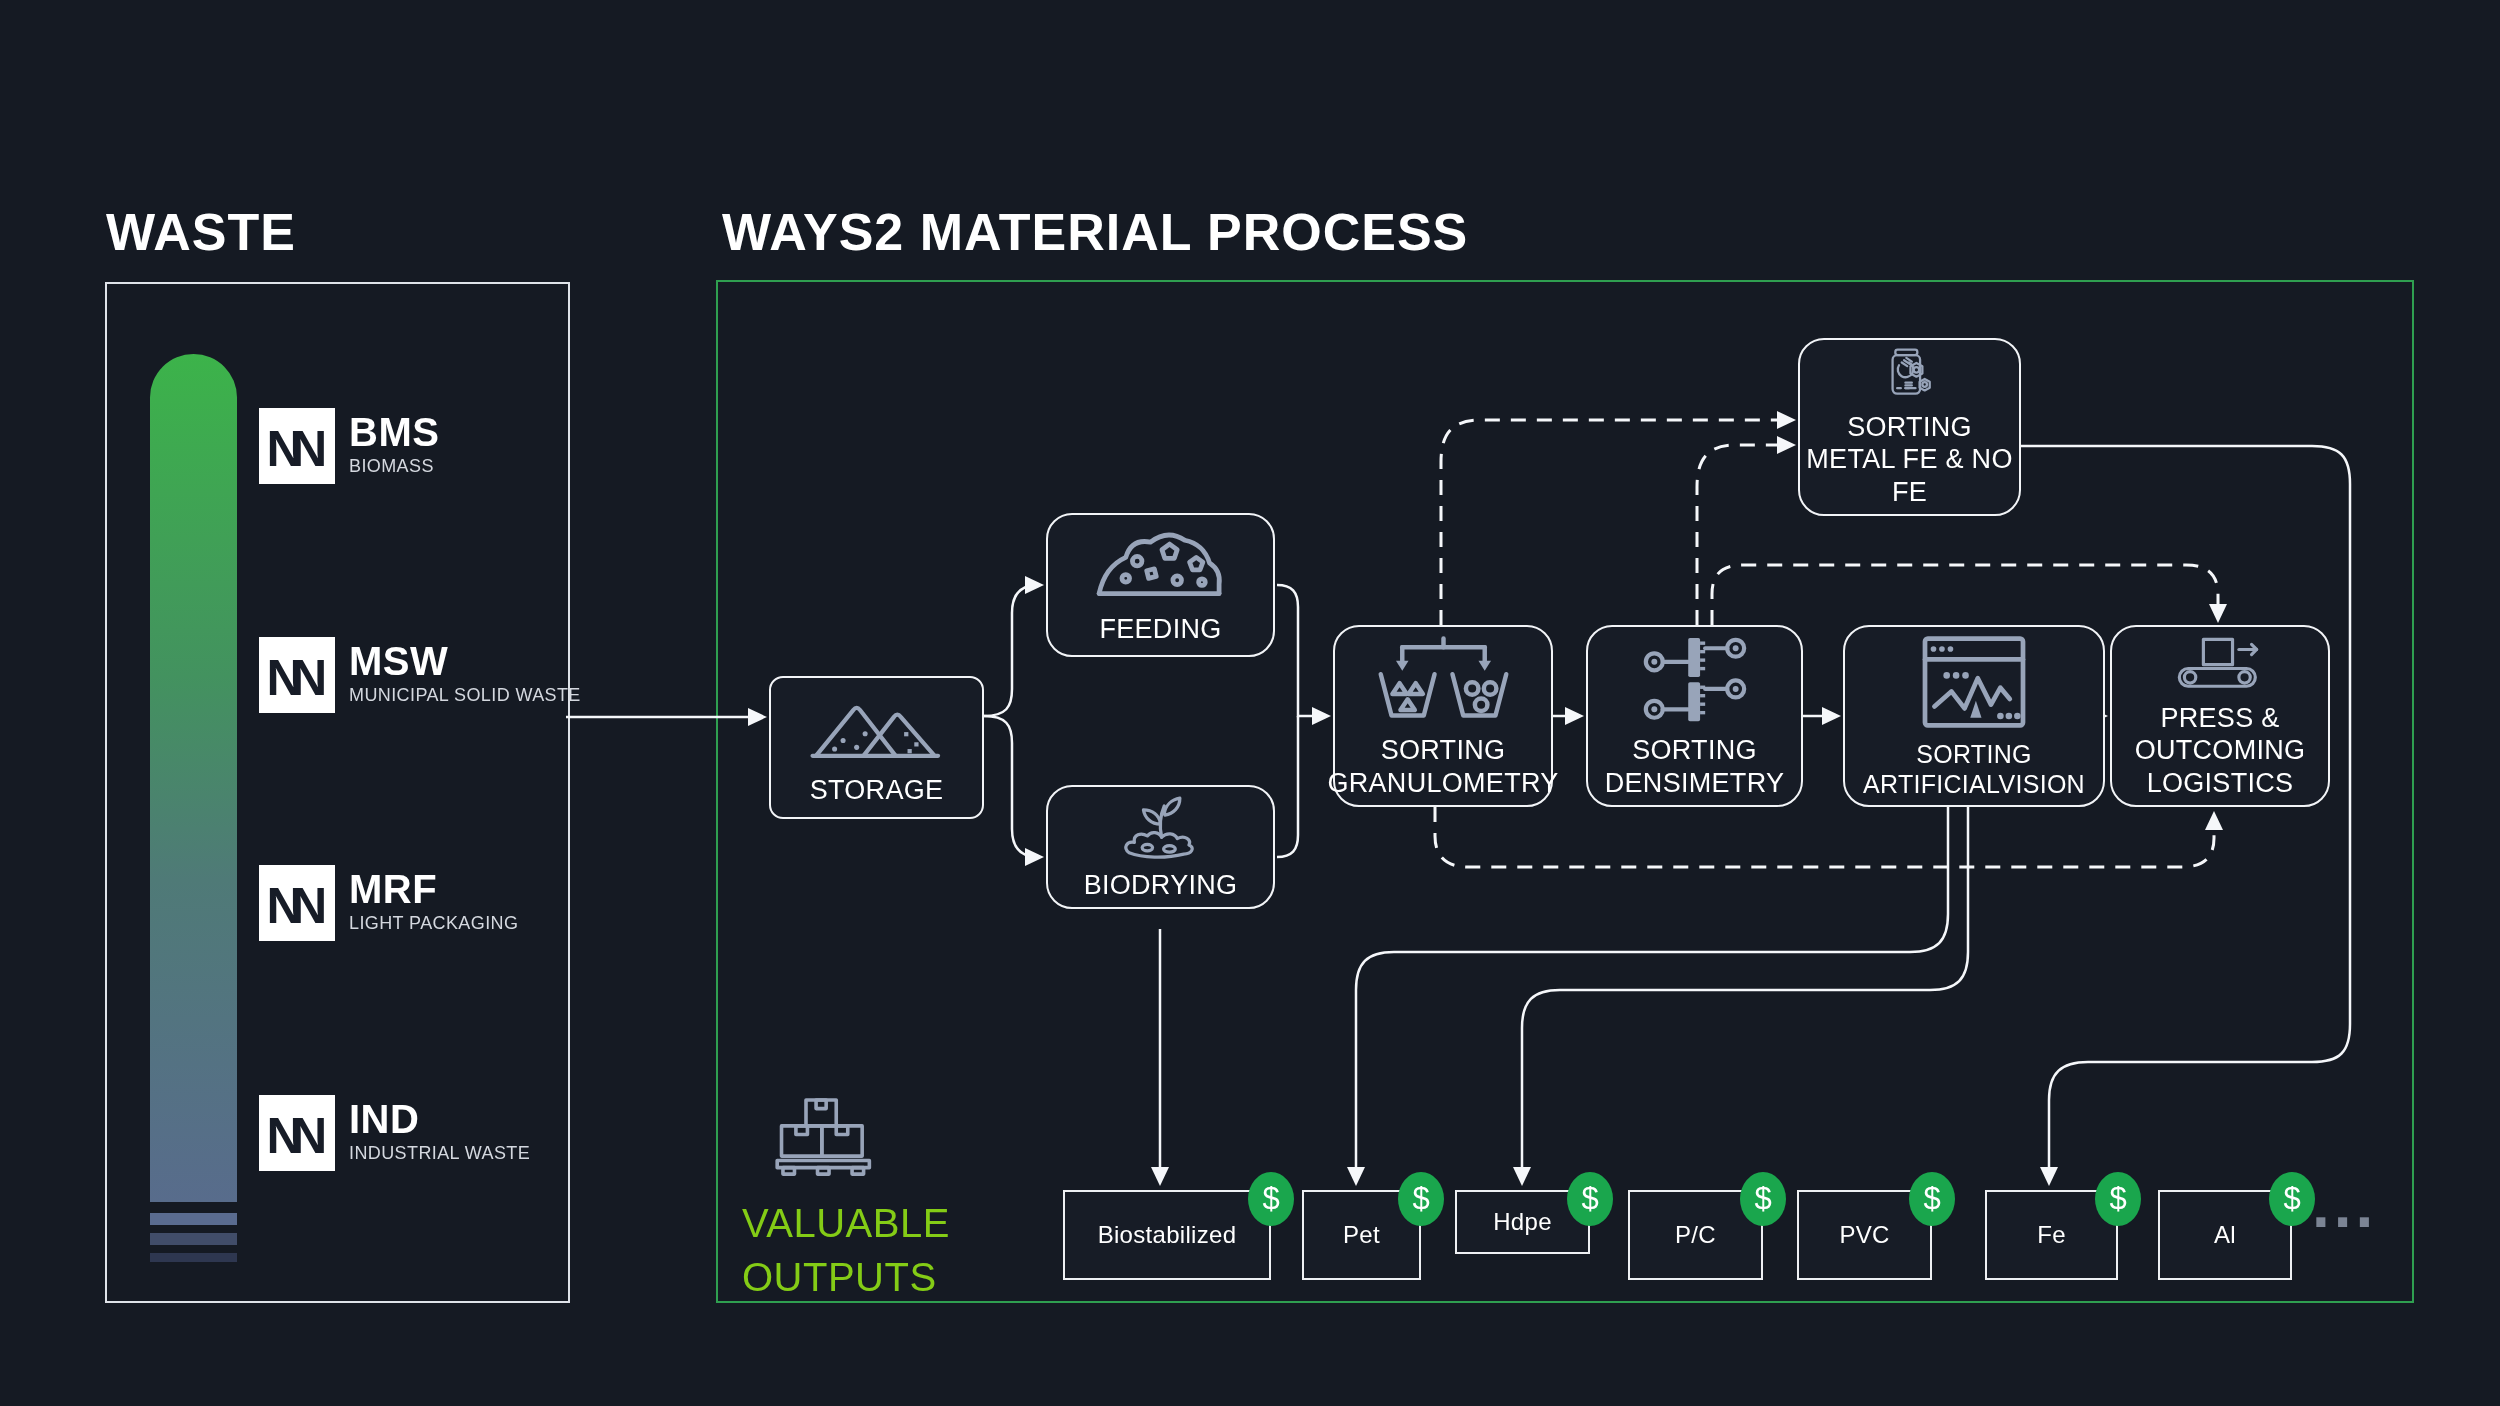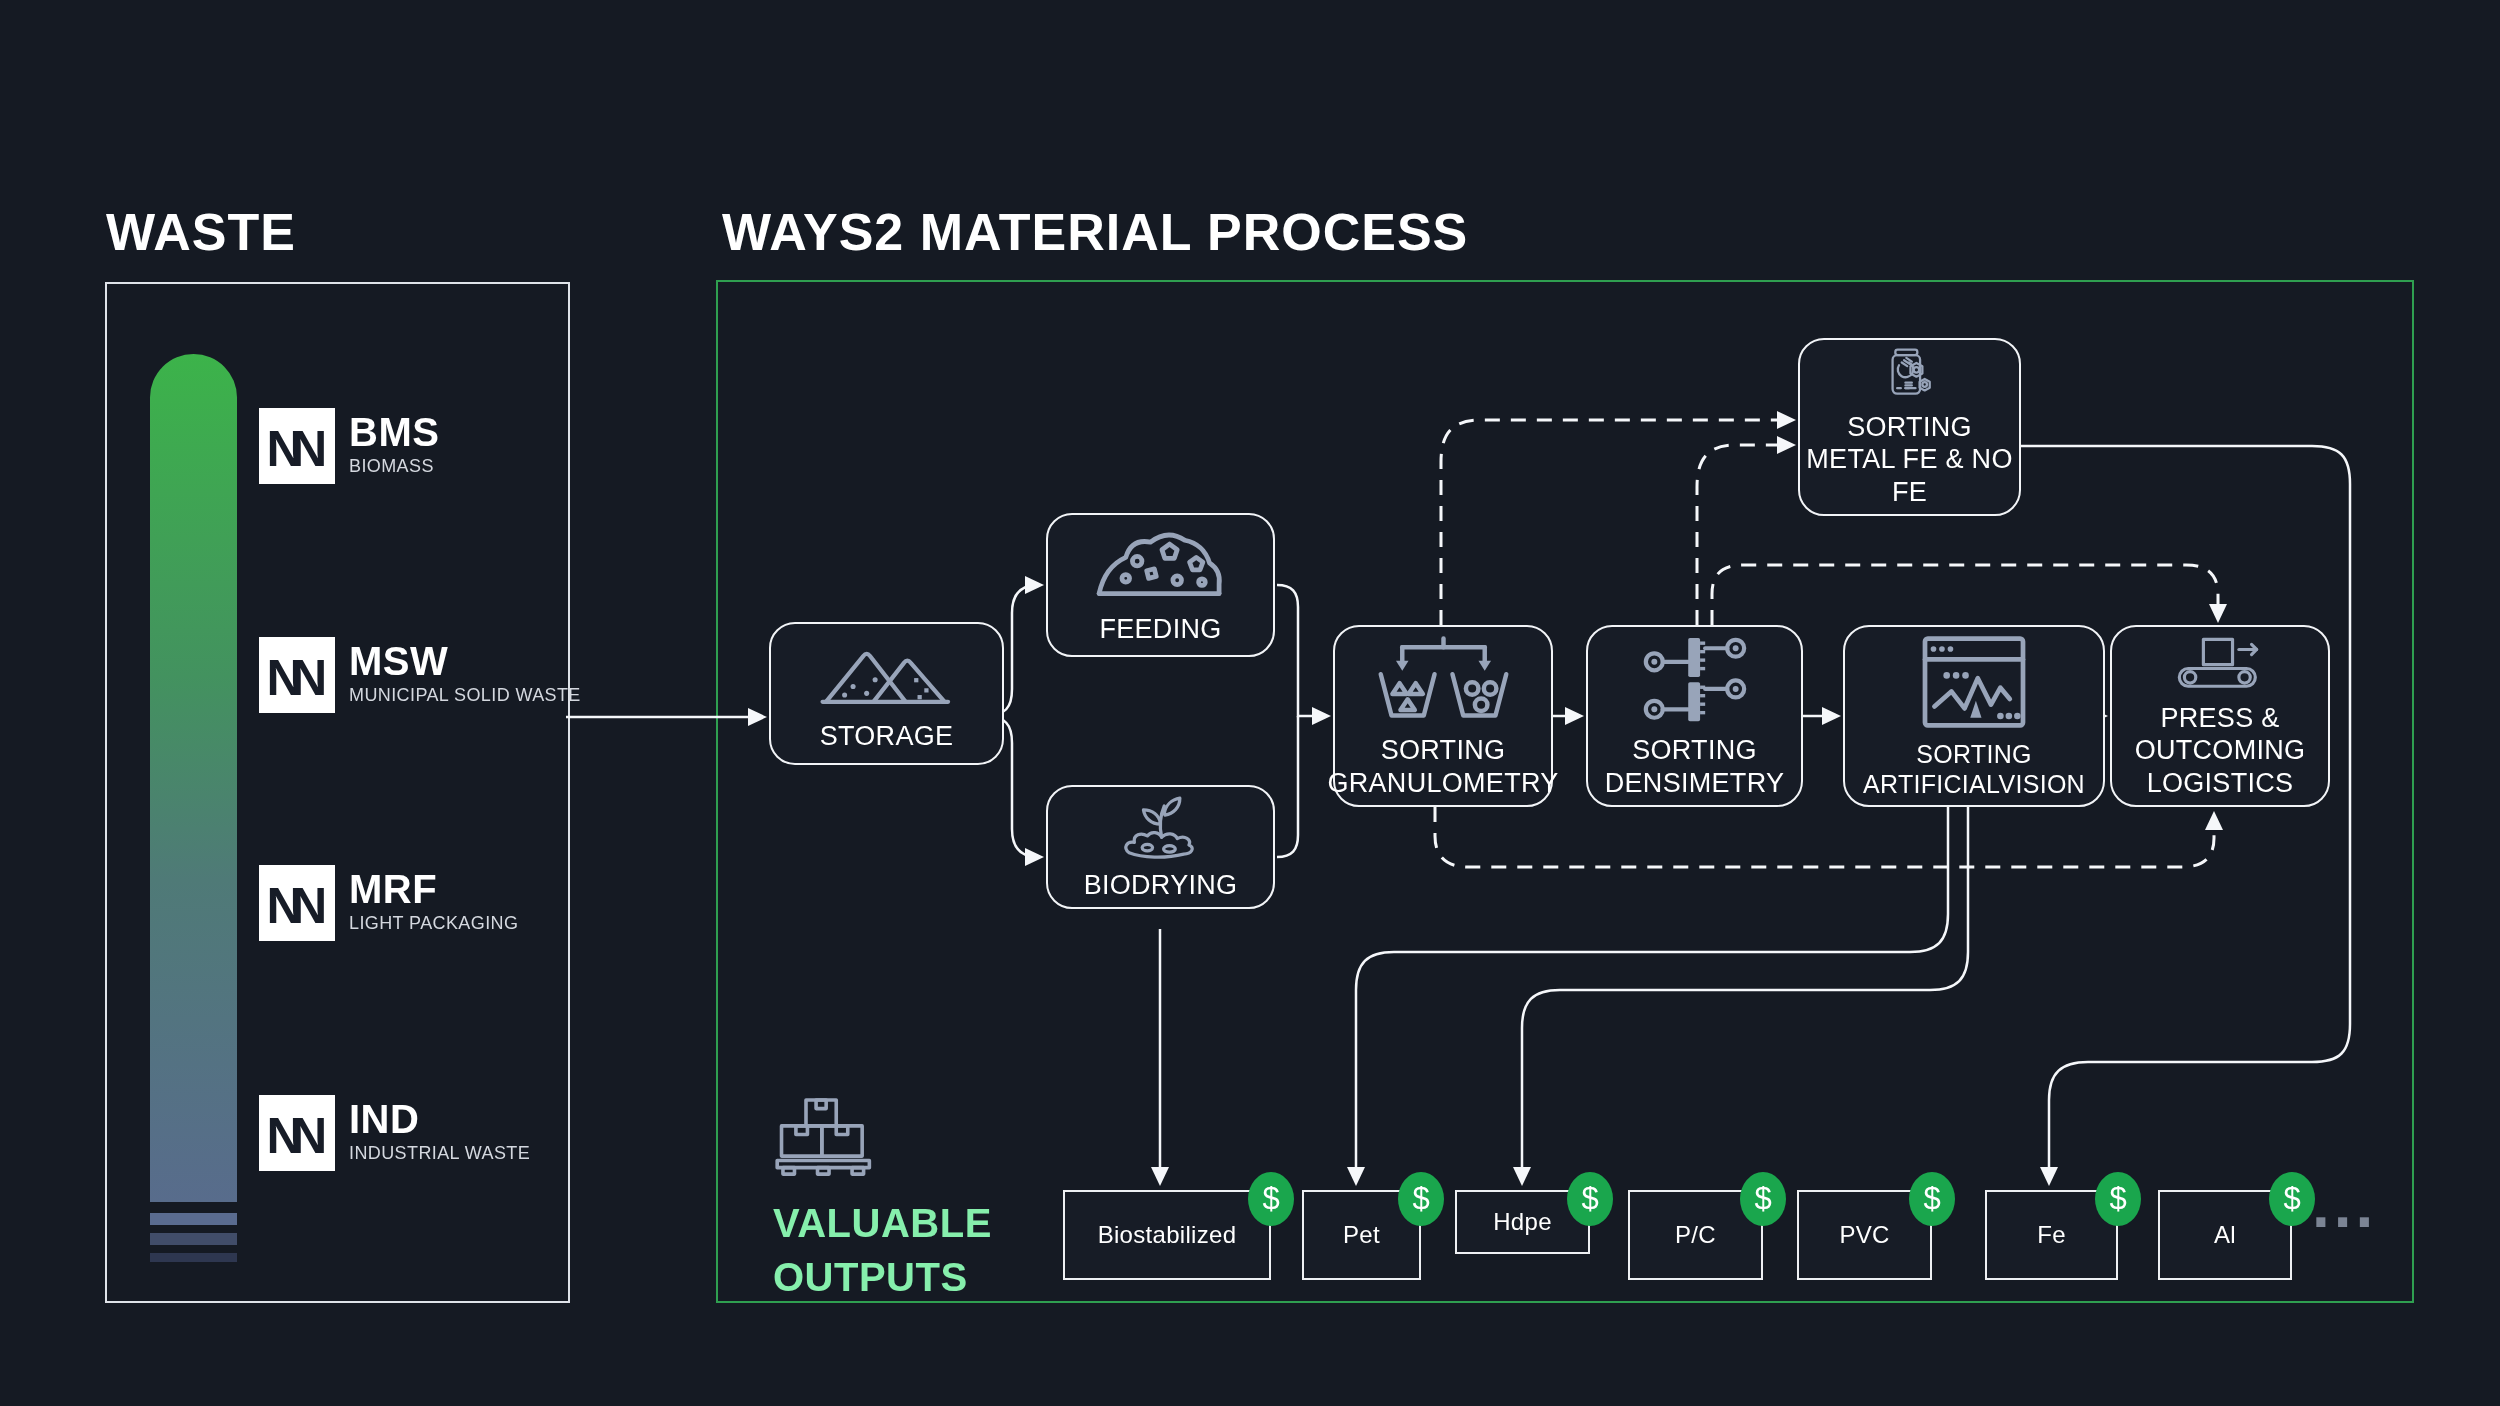--- a/index.html
+++ b/index.html
@@ -21,22 +21,22 @@
         background:#171c26;display:flex;flex-direction:column;align-items:center;
         justify-content:center;gap:8px;z-index:2;padding:6px 2px;}
   .node .lbl{color:#ffffff;font-size:27px;line-height:1.2;text-align:center;letter-spacing:.3px;}
   .node .lbl.small{font-size:25px;}
   .out{position:absolute;box-sizing:border-box;border:2px solid #eef0f3;background:#171c26;
        display:flex;align-items:center;justify-content:center;z-index:2;}
   .out .olbl{color:#ffffff;font-size:24px;letter-spacing:.3px;}
   .badge{position:absolute;width:46px;height:54px;border-radius:50%;background:#1aa64d;
          display:flex;align-items:center;justify-content:center;z-index:3;
          color:#ffffff;font-size:31px;font-weight:400;}
-  .vo-label{position:absolute;left:773px;top:1196px;color:#86efac;font-size:40px;
-            font-weight:700;line-height:1.35;letter-spacing:.5px;}
+  .vo-label{position:absolute;left:742px;top:1196px;color:#84cc16;font-size:40px;
+            font-weight:400;line-height:1.35;letter-spacing:.5px;}
   .ellipsis{position:absolute;left:2312px;top:1168px;color:#7b8494;font-size:64px;
             font-weight:700;letter-spacing:4px;}
   svg.icon{display:block;}
   #connectors{position:absolute;left:0;top:0;z-index:1;}
 </style>
 </head>
 <body>
 
 <div id="canvas">
 
@@ -129,21 +129,21 @@
       <text x="42" y="76" font-size="66" font-weight="bold" fill="#171c27">N</text>
     </svg>
     <div class="wtext">
       <span class="wcode">IND</span>
       <span class="wname">INDUSTRIAL WASTE</span>
     </div>
   </div>
 
   <div class="greenbox" style="left:716px;top:280px;width:1694px;height:1019px;"></div>
 
-  <div class="node" style="left:769px;top:622px;width:235px;height:143px;">
+  <div class="node" style="left:769px;top:676px;width:215px;height:143px;border-radius:14px;">
     <svg class="icon" width="150" height="78" viewBox="0 0 160 92">
       <g stroke="#98a4b9" stroke-width="5" fill="none" stroke-linecap="round" stroke-linejoin="round">
         <path d="M8,80 L52,26 Q56,21 60,26 L102,80"></path>
         <path d="M64,80 L100,34 Q104,29 108,34 L148,80"></path>
         <path d="M4,80 H152"></path>
       </g>
       <g fill="#98a4b9">
         <circle cx="40" cy="62" r="3"></circle>
           <circle cx="56" cy="70" r="3"></circle>
           <circle cx="66" cy="54" r="3"></circle>

